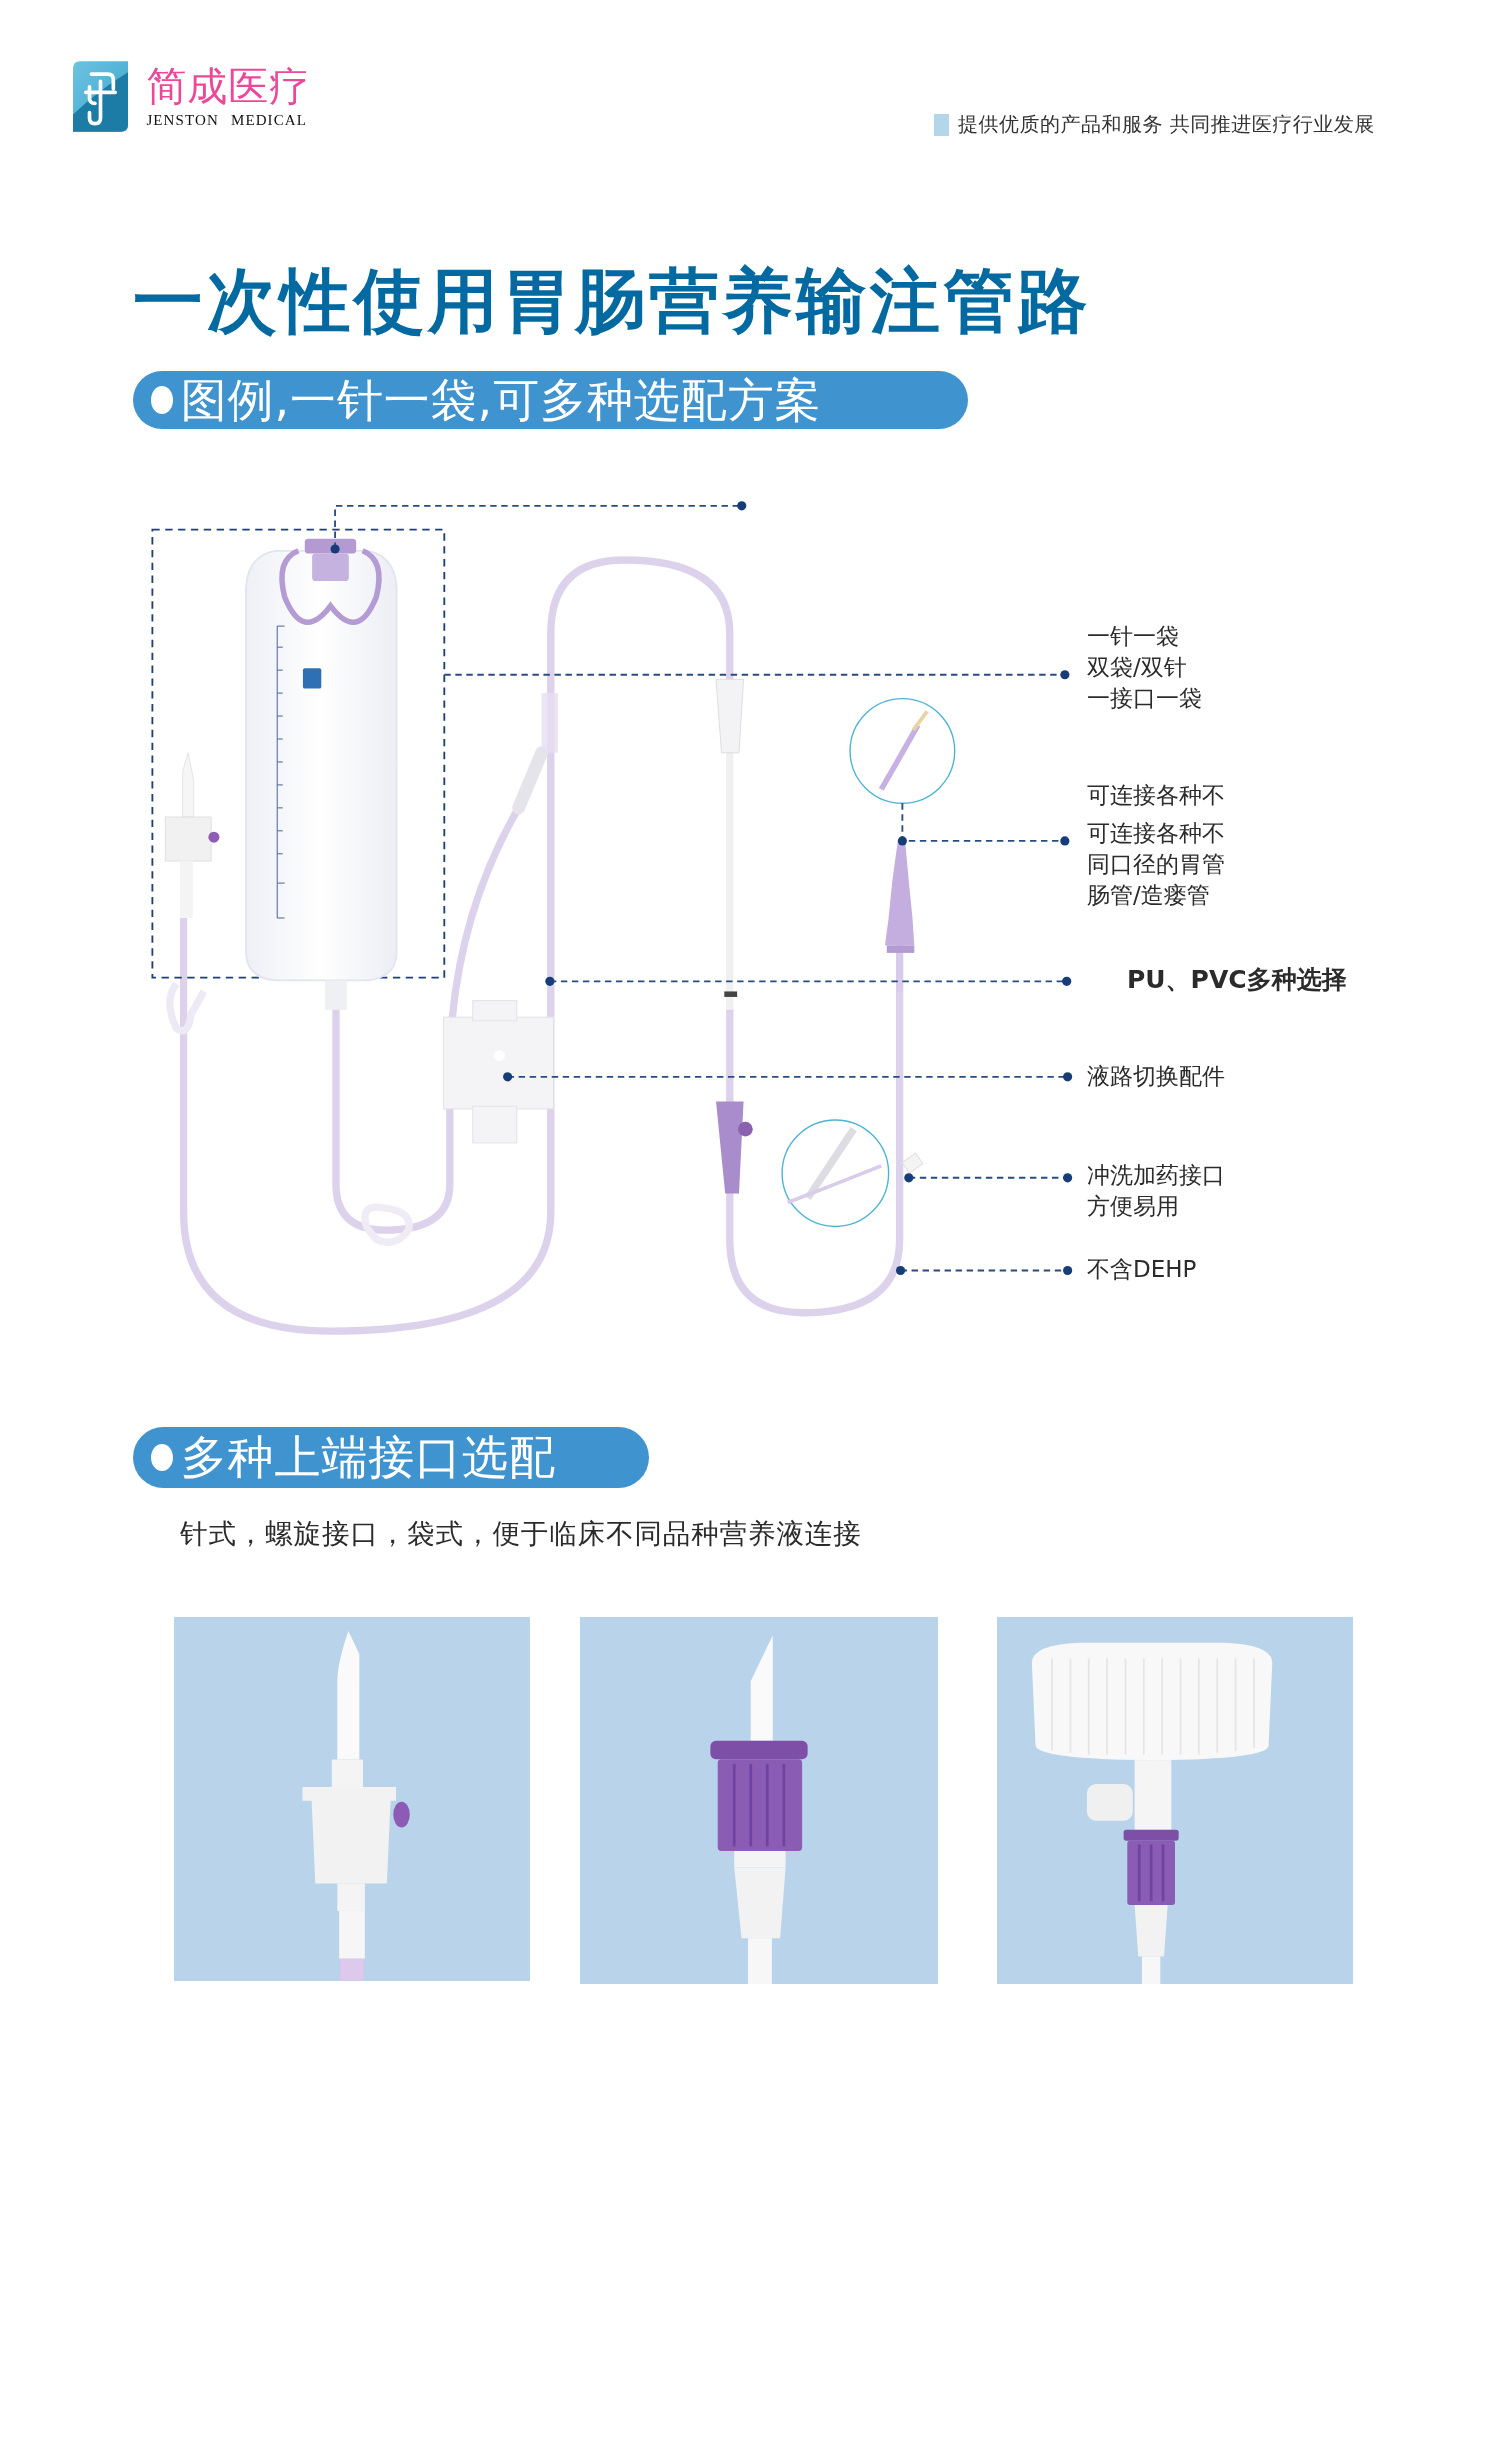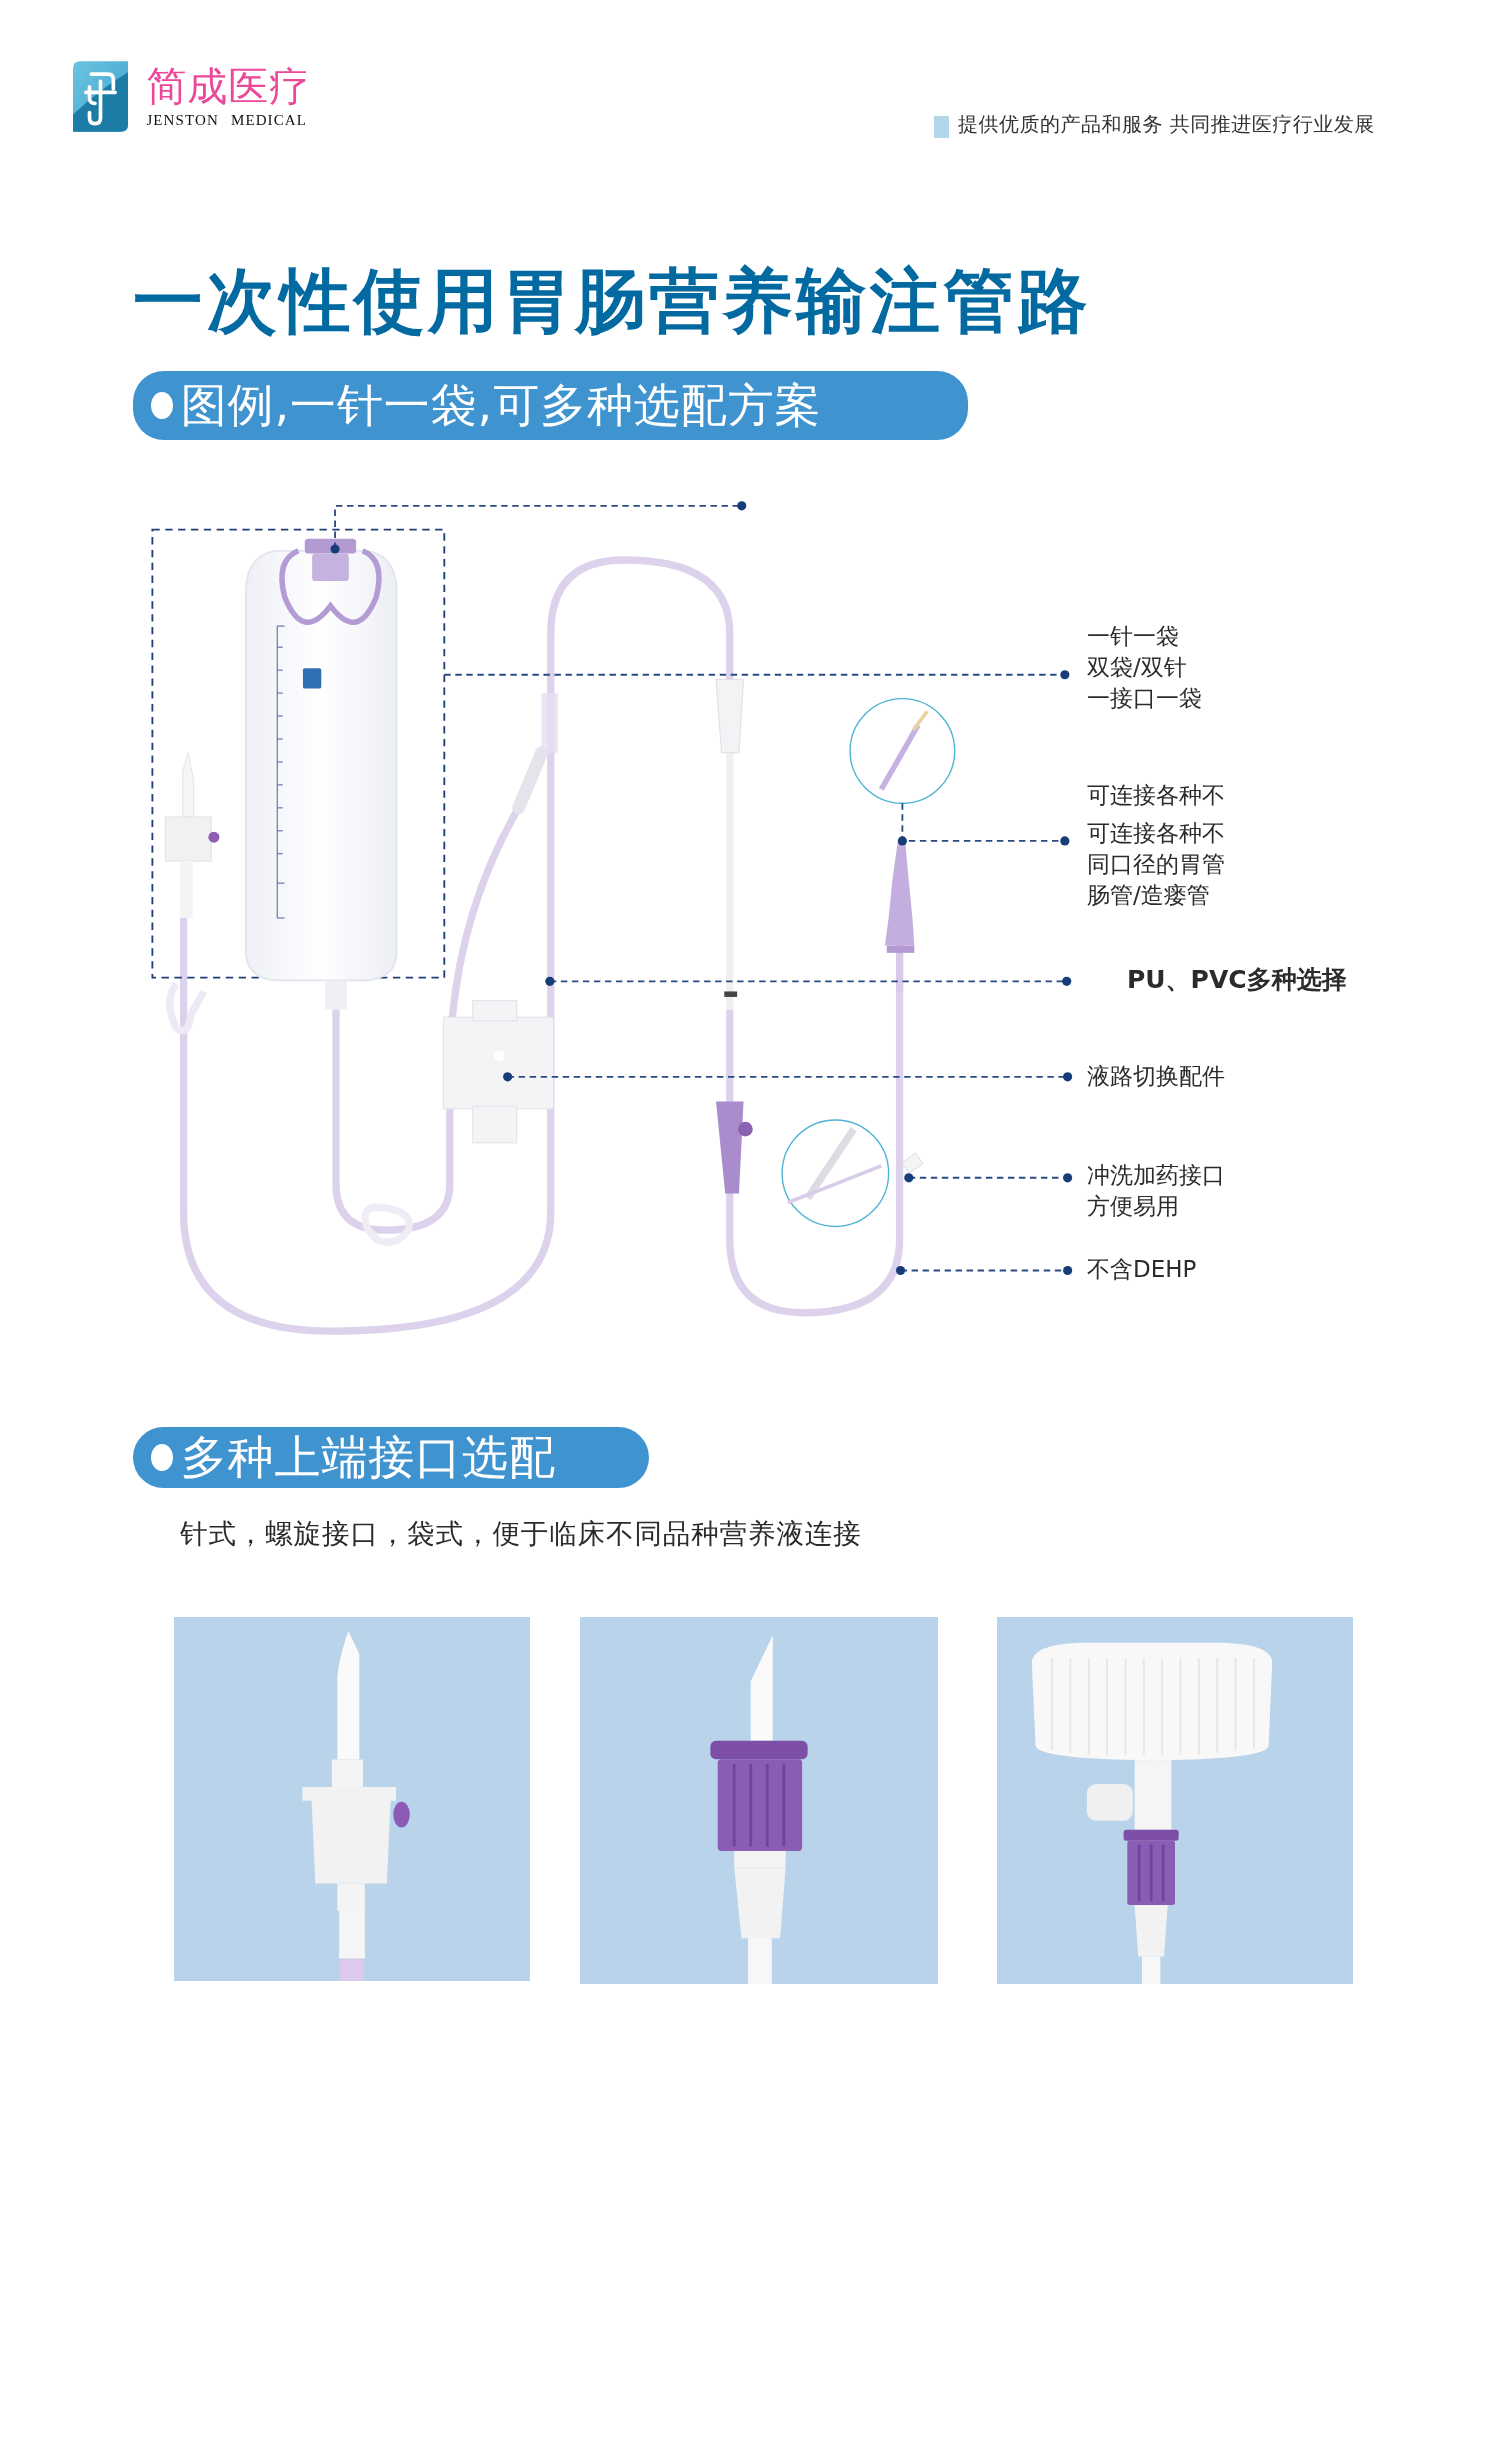--- a/index.html
+++ b/index.html
@@ -6,29 +6,29 @@
     html, body { width: 1511px; height: 2450px; background: #ffffff; overflow: hidden; }
     body { position: relative; font-family: "DejaVu Sans", "Liberation Sans", sans-serif; color: #2b2b2b; }
 
     
     .logo { position: absolute; left: 73px; top: 61px; display: flex; align-items: center; }
     .logo-icon { width: 55px; height: 71px; }
     .logo-text { margin-left: 18.4px; display: flex; flex-direction: column; align-items: flex-start; }
     .logo-cn { font-size: 40px; line-height: 44px; color: #ec4899; letter-spacing: 0.9px; font-weight: 400; }
     .logo-en { font-family: Liberation Serif, serif; font-size: 15px; letter-spacing: 1.1px; color: #111; margin-top: 3.7px; word-spacing: 7.3px; }
 
-    .tagline { position: absolute; left: 934px; top: 111px; display: flex; align-items: flex-end; }
+    .tagline { position: absolute; left: 934px; top: 111px; display: flex; align-items: center; }
     .tagline-mark { width: 14.7px; height: 22px; background: #b4d6ea; margin-right: 9.2px; }
     .tagline-text { font-size: 20px; color: #333; letter-spacing: 0.5px; }
 
     
     .page-title { position: absolute; left: 133px; top: 259px; font-size: 70px; font-weight: 700; color: #0369a1; letter-spacing: 3.7px; line-height: 84px; white-space: nowrap; }
 
     
-    .pill { position: absolute; height: 69px; border-radius: 31px; background: #3f93cf; display: flex; align-items: center; padding-left: 18.4px; padding-right: 24px; color: #fff; }
+    .pill { position: absolute; height: 58px; border-radius: 31px; background: #3f93cf; display: flex; align-items: center; padding-left: 18.4px; padding-right: 24px; color: #fff; }
     .pill-dot { width: 22px; height: 27.5px; background: #fff; border-radius: 50%; margin-right: 7.3px; flex: 0 0 auto; }
     .pill-label { font-size: 46px; line-height: 55px; white-space: nowrap; letter-spacing: 0.9px; }
     .pill-1 { left: 133px; top: 371px; width: 835px; }
     .pill-2 { left: 133px; top: 1427px; width: 516px; height: 61px; }
 
     
     .diagram { position: absolute; left: 0; top: 459px; width: 1511px; height: 918px; }
     .diagram svg { position: absolute; left: 0; top: 0; }
 
     .anno-text { position: absolute; font-size: 23px; line-height: 31px; color: #2b2b2b; white-space: nowrap; }

